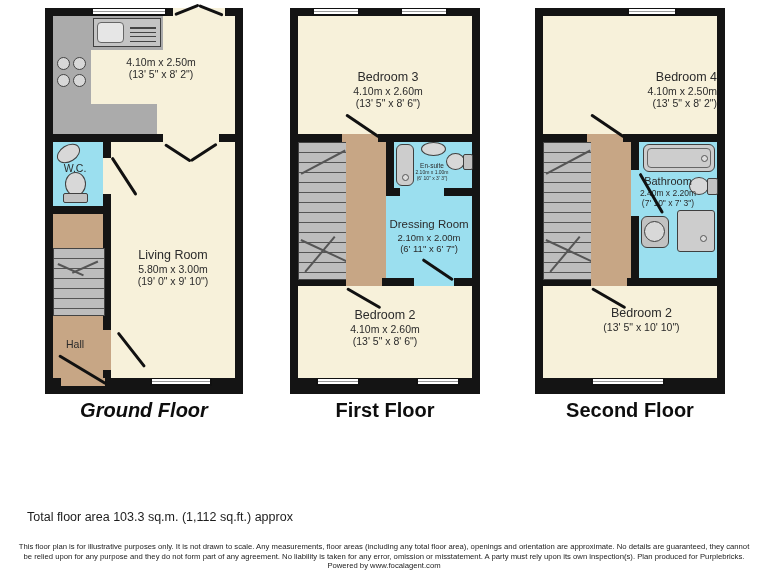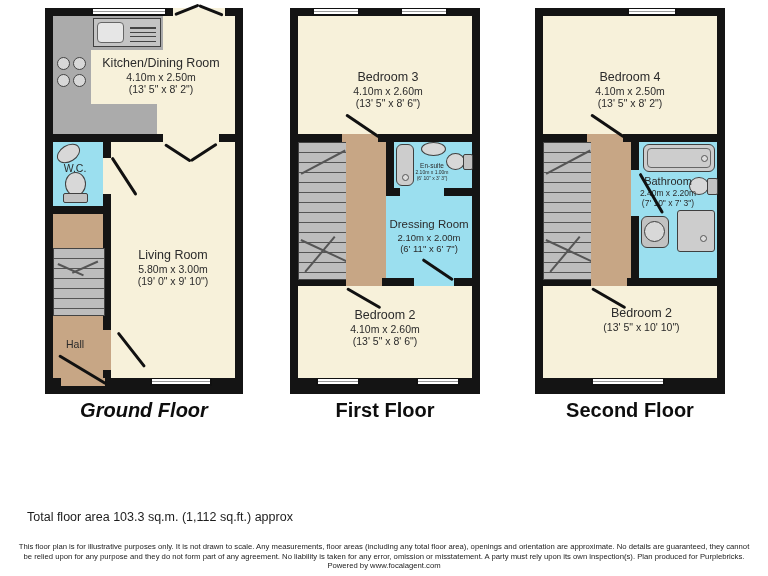--- a/index.html
+++ b/index.html
@@ -58,21 +58,20 @@
     <div class="grill" style="left:36px;top:5px;width:26px;height:18px;"></div>
   </div>
 
   <div style="position:absolute;left:11px;top:48px;width:32px;height:34px;">
     <div class="hob-dot" style="left:1px;top:1px;"></div>
     <div class="hob-dot" style="left:17px;top:1px;"></div>
     <div class="hob-dot" style="left:1px;top:18px;"></div>
     <div class="hob-dot" style="left:17px;top:18px;"></div>
   </div>
   <div class="rlabel" style="left:46px;top:48px;width:140px;">
-    <div class="rname">Kitchen/Dining Room</div>
     <div class="rdim">4.10m x 2.50m</div>
     <div class="rdim">(13' 5" x 8' 2")</div>
   </div>
 
   <div class="win-h" style="left:46px;top:0;width:72px;"></div>
   <div class="gap cream" style="left:128px;top:0;width:52px;height:8px;"></div>
   <div class="leaf" style="left:154px;top:-4px;width:26px;transform:rotate(158deg);"></div>
   <div class="leaf" style="left:154px;top:-4px;width:26px;transform:rotate(22deg);"></div>
 
   <div class="room cream" style="left:66px;top:134px;width:124px;height:236px;"></div>
@@ -176,21 +175,21 @@
   </div>
   <div class="win-h" style="left:26px;top:370px;width:40px;"></div>
   <div class="win-h" style="left:126px;top:370px;width:40px;"></div>
 </div>
 <div class="floor-label" style="left:290px;width:190px;">First Floor</div>
 
 <div class="plan" style="left:535px;top:8px;width:190px;height:386px;">
 
   <div class="room cream" style="left:8px;top:8px;width:174px;height:118px;"></div>
   <div class="win-h" style="left:92px;top:0;width:46px;"></div>
-  <div class="rlabel" style="left:8px;top:62px;width:174px;">
+  <div class="rlabel" style="left:8px;top:62px;width:174px;text-align:right;">
     <div class="rname">Bedroom 4</div>
     <div class="rdim">4.10m x 2.50m</div>
     <div class="rdim">(13' 5" x 8' 2")</div>
   </div>
   <div class="gap tan" style="left:52px;top:126px;width:36px;height:8px;"></div>
   <div class="leaf" style="left:89px;top:128px;width:40px;transform:rotate(214deg);"></div>
 
   <div class="stairs" style="left:8px;top:134px;width:48px;height:136px;">
     <div class="sline" style="left:2px;top:30px;width:50px;transform:rotate(-28deg);"></div>
     <div class="sline" style="left:2px;top:96px;width:50px;transform:rotate(25deg);"></div>

